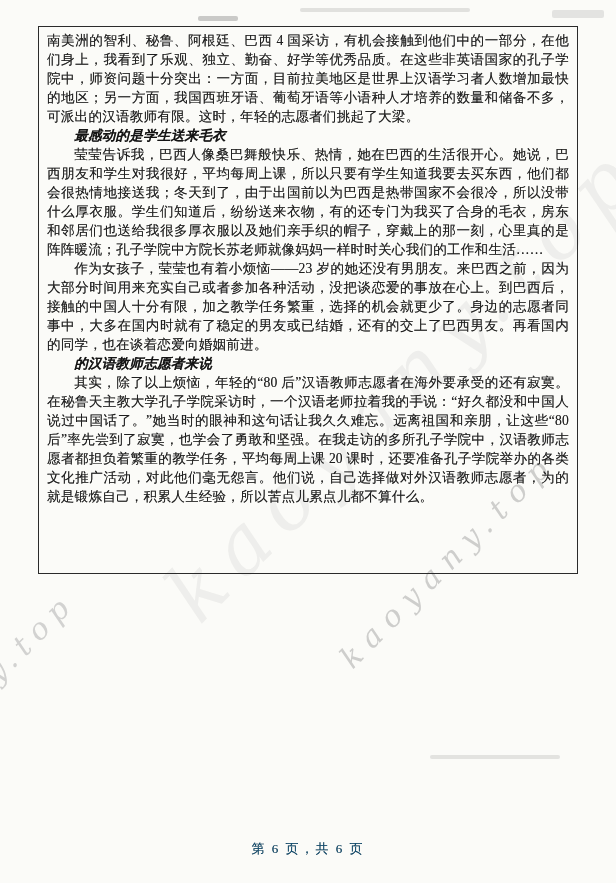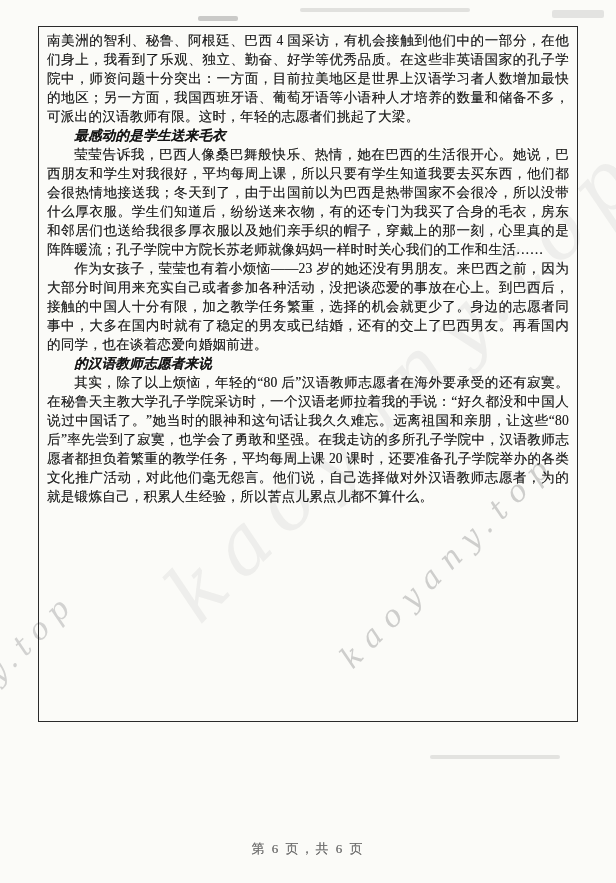--- a/index.html
+++ b/index.html
@@ -44,21 +44,21 @@
   .wm-main   { left: 345px; top: 645px; font-size: 30px; letter-spacing: 10px; }
   .wm-large  { left: 180px; top: 560px; font-size: 80px; letter-spacing: 14px; color: rgba(160,160,160,0.14); }
   .wm-corner { left: -120px; top: 770px; font-size: 30px; letter-spacing: 8px; color: rgba(150,150,150,0.40); }
 
   
   .frame {
     position: absolute;
     left: 38px;
     top: 26px;
     width: 540px;
-    height: 696px;
+    height: 548px;
     box-sizing: border-box;
     border: 1.6px solid #2b2b2b;
     padding: 4px 8px 0 8px;
     overflow: hidden;
     z-index: 1;
     background: transparent;
   }
   .frame p {
     margin: 0;
     font-size: 13.6px;
@@ -72,21 +72,21 @@
   .frame p.noindent { text-indent: 0; }
   .frame p.heading  { font-weight: bold; color: #141414; font-style: italic; }
 
   .footer {
     position: absolute;
     left: 0;
     right: 0;
     top: 840px;
     text-align: center;
     font-size: 13px;
-    color: #737373;
+    color: #0c4a6e;
     letter-spacing: 2px;
     z-index: 1;
     text-shadow: 0 0 0.4px rgba(20,20,20,0.5);
   }
 </style>
 </head>
 <body>
 
 <div class="page">
 

